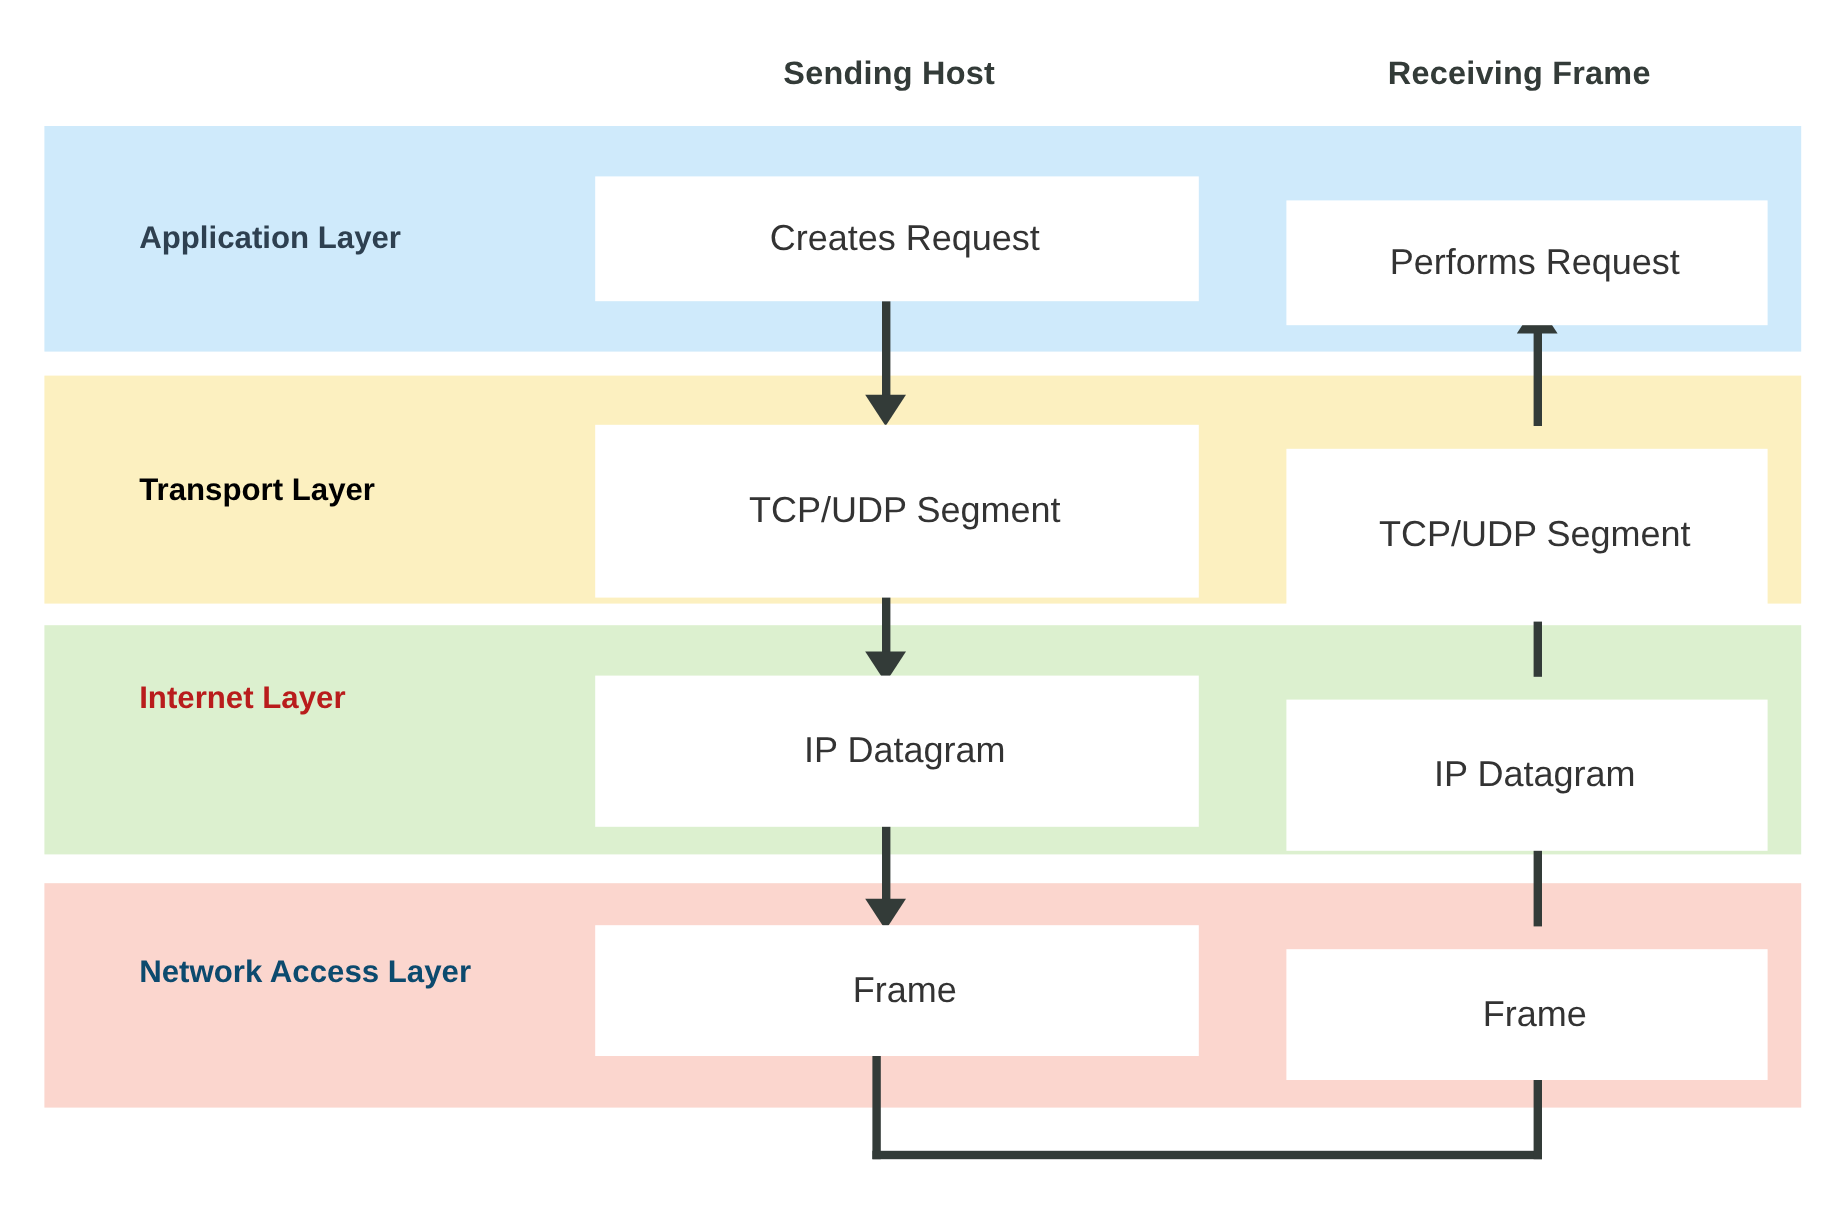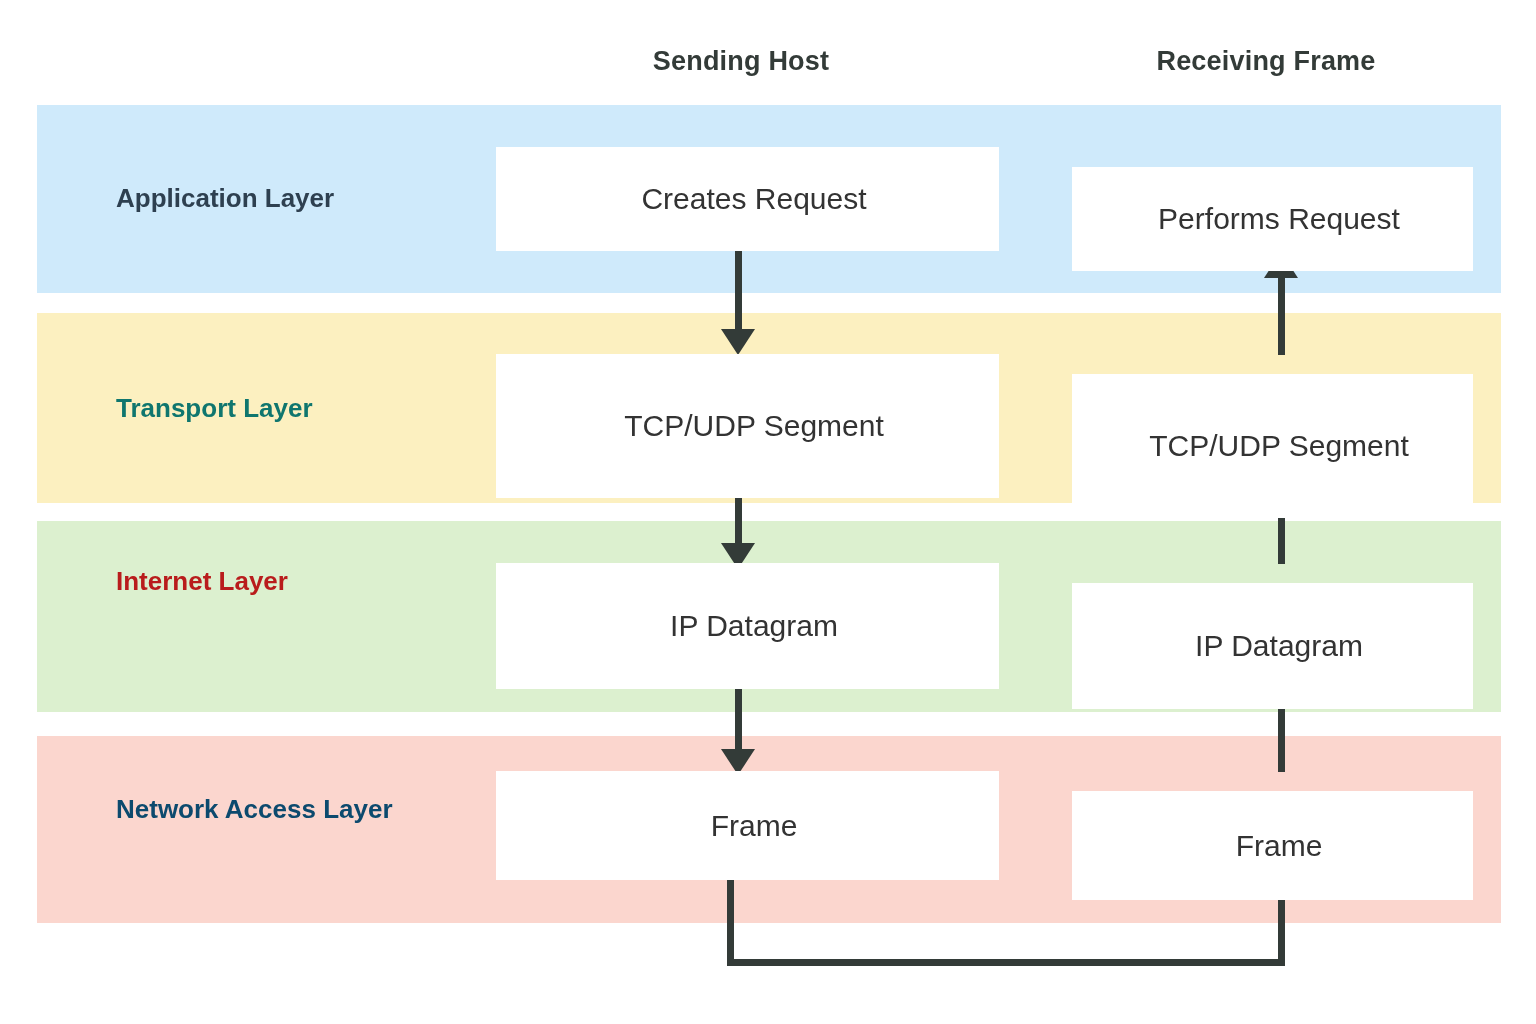--- a/index.html
+++ b/index.html
@@ -39,21 +39,21 @@
   .layer-label{
     position:absolute;
     left:88px;
     font-size:26px;
     font-weight:bold;
     white-space:nowrap;
     color:#2f3b38;
     margin-left:28px;
   }
   #lbl-app{top:183px;color:#2e4050;}
-  #lbl-tra{top:393px;color:#0f766e;text-align:center;}
+  #lbl-tra{top:393px;color:#000000;text-align:center;}
   #lbl-net{top:566px;color:#b91c1c;}
   #lbl-acc{top:794px;color:#0c4a6e;}
 
   
   .node{
     position:absolute;
     background:#ffffff;
     display:flex;
     align-items:center;
     justify-content:center;

